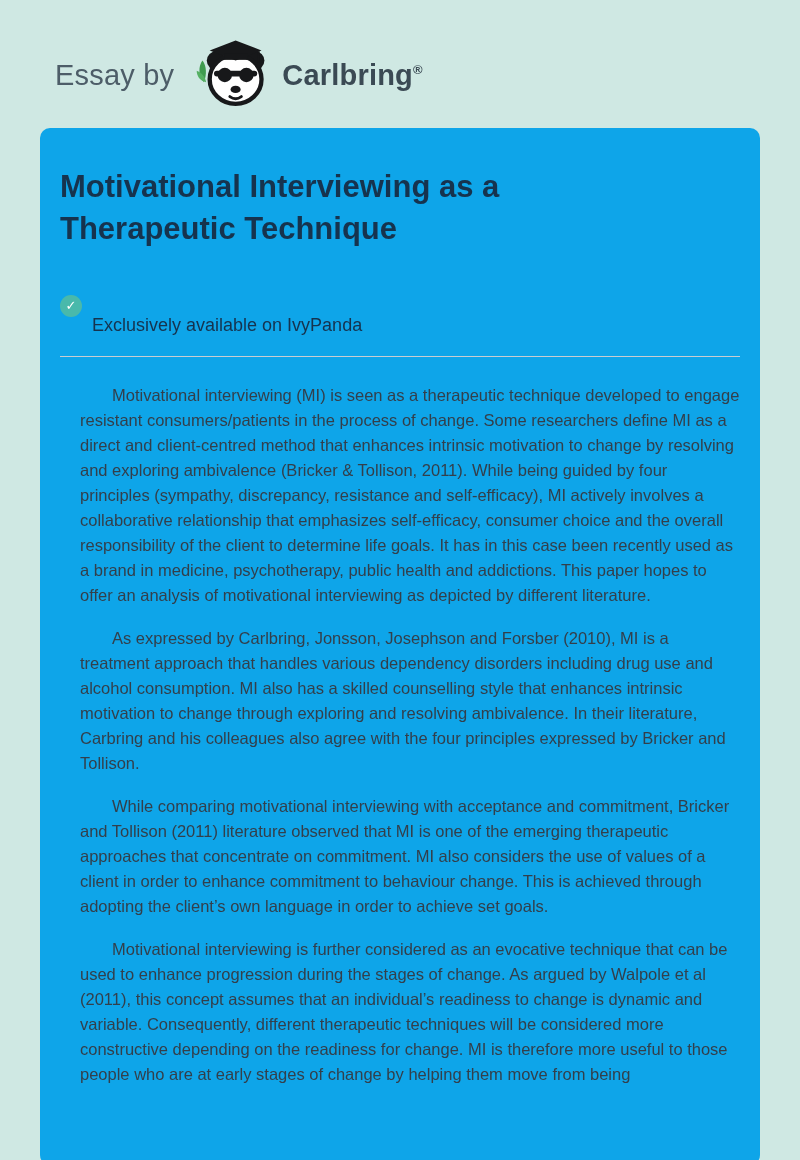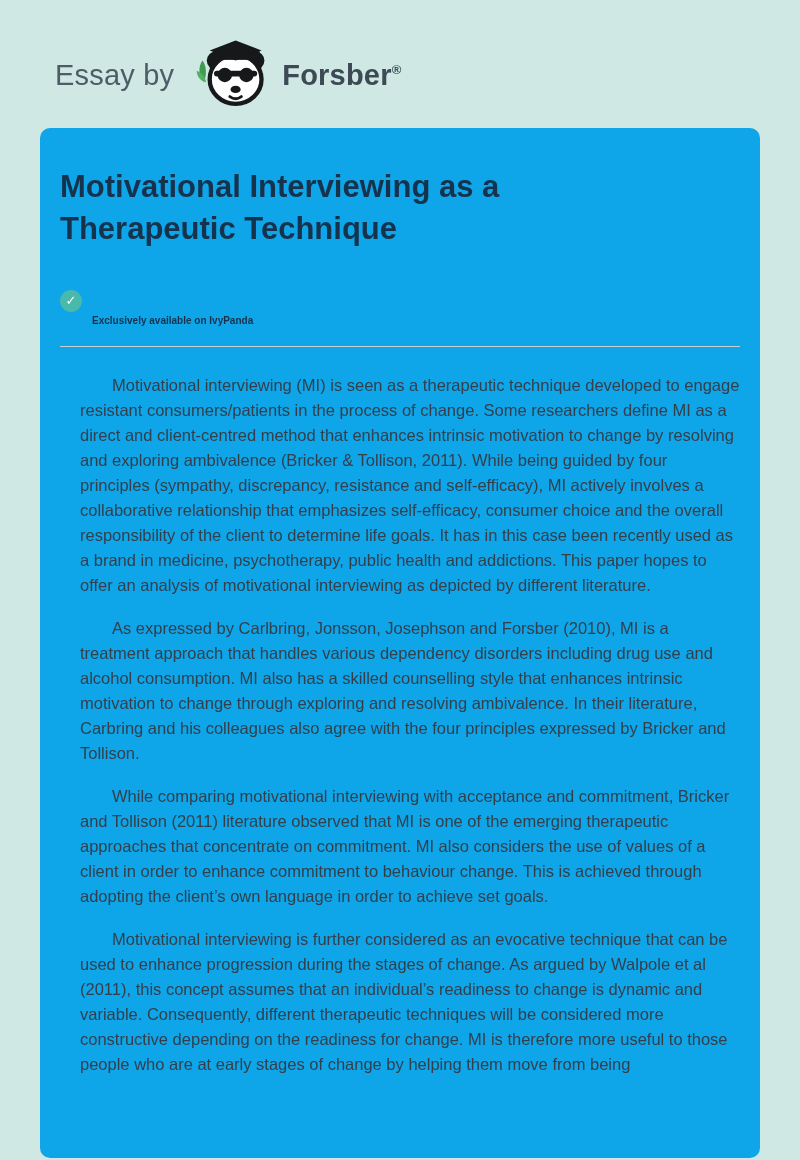--- a/index.html
+++ b/index.html
@@ -73,22 +73,22 @@
     color: #ffffff;
     font-size: 13px;
     font-weight: bold;
     display: flex;
     align-items: center;
     justify-content: center;
     margin-right: 10px;
     flex: 0 0 auto;
   }
   .availability-label {
-    font-size: 10px;
-    font-weight: bold;
+    font-size: 18px;
+    font-weight: normal;
     color: #16334e;
     margin-top: 39px;
   }
   .divider {
     border: none;
     border-top: 1px solid #c9cdd1;
     margin: 0 0 26px 0;
   }
   .body-text p {
     font-size: 16.5px;
@@ -120,21 +120,21 @@
       <circle cx="75" cy="50" r="10" fill="#17181a"></circle>
 
       <ellipse cx="60" cy="70" rx="7" ry="5" fill="#17181a"></ellipse>
       <path d="M52 80 Q60 86 68 80" fill="none" stroke="#17181a" stroke-width="4" stroke-linecap="round"></path>
 
       <polygon points="60,2 24,16 60,30 96,16" fill="#17181a"></polygon>
       <rect x="44" y="20" width="32" height="9" fill="#17181a"></rect>
       <line x1="92" y1="17" x2="92" y2="34" stroke="#17181a" stroke-width="3"></line>
       <circle cx="92" cy="36" r="3.5" fill="#17181a"></circle>
     </svg>
-    <span class="brand"><span>Forsber</span><sup>®</sup></span>
+    <span class="brand"><span>Carlbring</span><sup>®</sup></span>
   </span>
 </div>
 
 <div class="card">
   <h1 class="page-title">Motivational Interviewing as a Therapeutic Technique</h1>
 
   <div class="availability">
     <span class="check-circle">✓</span>
     <span class="availability-label">Exclusively available on IvyPanda</span>
   </div>

